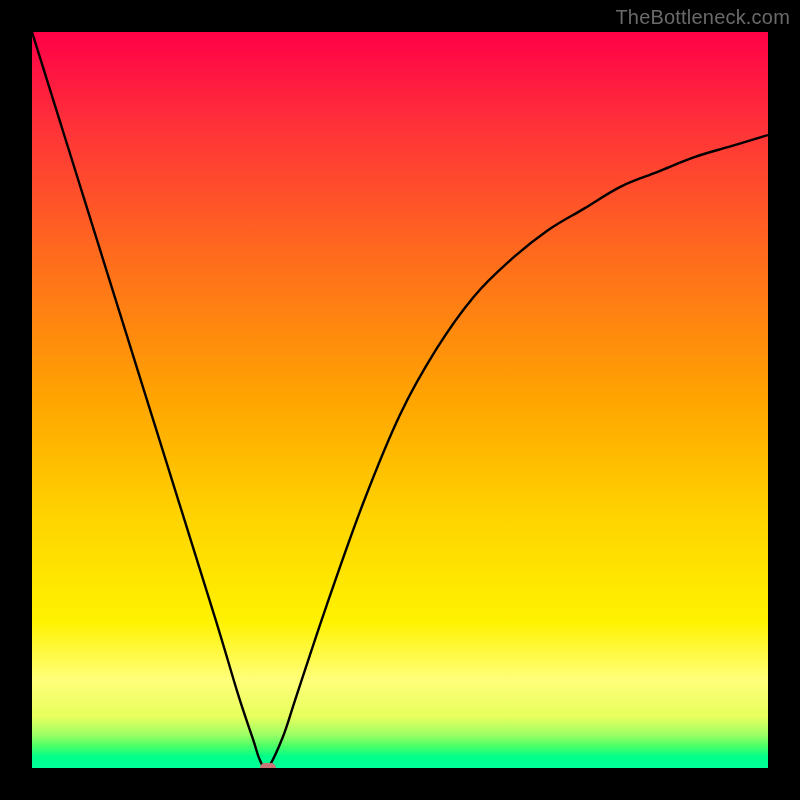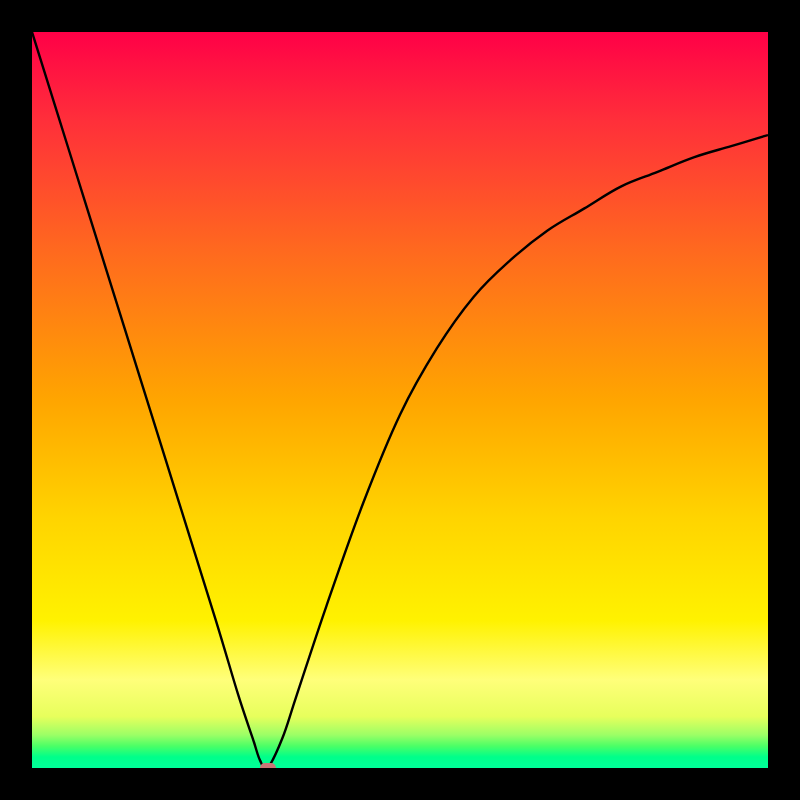--- a/index.html
+++ b/index.html
@@ -72,13 +72,14 @@
 <body>
 
 <div class="frame">
   <div class="plot-area">
     <div class="gradient-bg"></div>
     <svg class="curve-svg" viewBox="0 0 736 736" preserveAspectRatio="none">
       <path id="curve-path" d="M 0.00 0.00 C 6.62 21.20, 23.55 75.37, 36.80 117.76 C 50.05 160.15, 60.35 193.13, 73.60 235.52 C 86.85 277.91, 97.15 310.89, 110.40 353.28 C 123.65 395.67, 133.95 428.65, 147.20 471.04 C 160.45 513.43, 173.40 554.36, 184.00 588.80 C 194.60 623.24, 199.46 641.20, 206.08 662.40 C 212.70 683.60, 216.83 694.64, 220.80 706.56 C 224.77 718.48, 225.51 723.34, 228.16 728.64 C 230.81 733.94, 231.55 739.97, 235.52 736.00 C 239.49 732.03, 244.94 719.81, 250.24 706.56 C 255.54 693.31, 257.01 686.25, 264.96 662.40 C 272.91 638.55, 282.48 608.52, 294.40 574.08 C 306.32 539.64, 317.95 505.48, 331.20 471.04 C 344.45 436.60, 354.75 410.54, 368.00 382.72 C 381.25 354.90, 391.55 337.68, 404.80 316.48 C 418.05 295.28, 428.35 280.86, 441.60 264.96 C 454.85 249.06, 465.15 240.08, 478.40 228.16 C 491.65 216.24, 501.95 207.99, 515.20 198.72 C 528.45 189.45, 538.75 184.59, 552.00 176.64 C 565.25 168.69, 575.55 161.18, 588.80 154.56 C 602.05 147.94, 612.35 145.14, 625.60 139.84 C 638.85 134.54, 649.15 129.76, 662.40 125.12 C 675.65 120.48, 685.95 118.05, 699.20 114.08 C 712.45 110.11, 729.38 105.03, 736.00 103.04" fill="none" stroke="#000000" stroke-width="2.4"></path>
     </svg>
     <div id="min-marker" class="marker" style="left: 235.52px; top: 736px; background: rgb(201, 118, 118);"></div>
   </div>
+  <div class="watermark">TheBottleneck.com</div>
 </div>
 
 </body></html>

